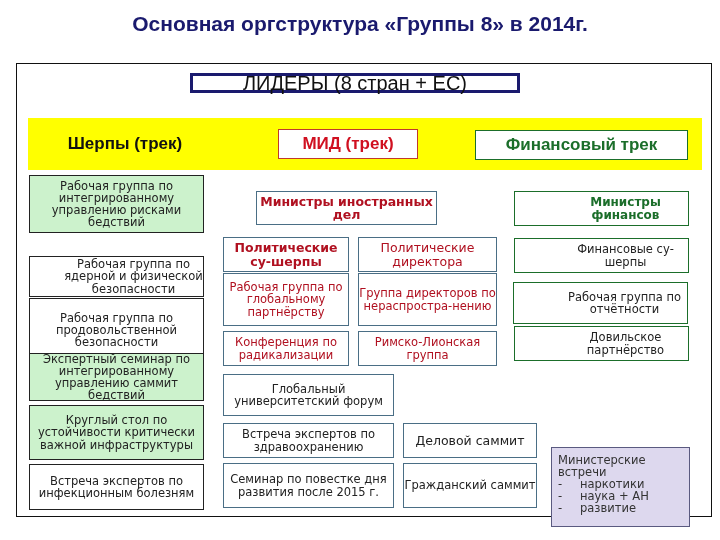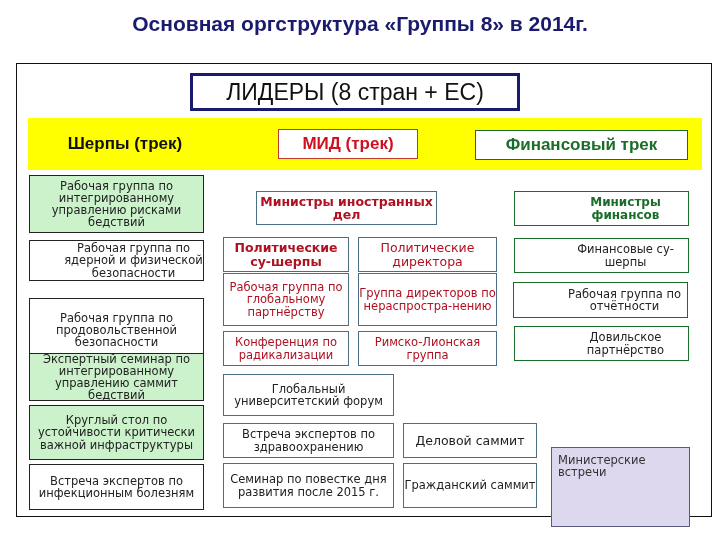--- a/index.html
+++ b/index.html
@@ -3,22 +3,22 @@
 <meta charset="utf-8">
 <style>
   html, body { margin:0; padding:0; }
   body { width:720px; height:540px; background:#ffffff; position:relative; overflow:hidden;
          font-family:"DejaVu Sans", sans-serif; }
   .title { position:absolute; left:0; top:12px; width:720px; text-align:center;
            font-family:"Liberation Sans", sans-serif; font-weight:bold; font-size:21px; color:#1a1a6e; }
   .frame { position:absolute; left:16px; top:63px; width:694px; height:452px; border:1px solid #111; background:#fff; }
   .box { position:absolute; box-sizing:border-box; display:flex; align-items:center; justify-content:center;
          text-align:center; line-height:1.05; font-size:11.5px; color:#222; }
-  .leaders { left:190px; top:73px; width:330px; height:38px; border:3px solid #1a1a6e;
-             font-family:"Liberation Sans", sans-serif; font-size:23px; color:#111; }
+  .leaders { left:190px; top:73px; width:330px; height:20px; border:3px solid #1a1a6e;
+             font-family:"Liberation Sans", sans-serif; font-size:20px; color:#111; }
   .band { position:absolute; left:28px; top:118px; width:674px; height:52px; background:#ffff00; }
   .track { font-family:"Liberation Sans", sans-serif; font-weight:bold; font-size:17px; }
   .t-sherpa { left:40px; top:128px; width:170px; height:32px; color:#111; }
   .t-mid { left:278px; top:129px; width:140px; height:30px; border:1px solid #c0392b; background:#fff; color:#d01020; }
   .t-fin { left:475px; top:130px; width:213px; height:30px; border:1px solid #1b6e2a; background:#fff; color:#1b6e2a; }
   .sh { border:1px solid #222; background:#fff; left:29px; width:175px; }
   .sh.g { background:#ccf2cc; }
   .mid { border:1px solid #4a6e85; background:#fff; color:#b01020; }
   .fin { border:1px solid #1b6e2a; background:#fff; color:#222;padding-left:48px; }
   .b { font-weight:bold; }
@@ -35,42 +35,47 @@
 <div class="frame"></div>
 
 <div class="box leaders">ЛИДЕРЫ (8 стран + ЕС)</div>
 
 <div class="band"></div>
 <div class="box track t-sherpa">Шерпы (трек)</div>
 <div class="box track t-mid">МИД (трек)</div>
 <div class="box track t-fin">Финансовый трек</div>
 
 <div class="box sh g" style="top:175px;height:58px;">Рабочая группа по интегрированному управлению рисками бедствий</div>
-<div class="box sh" style="top:240px;height:41px;padding-left:34px;">Рабочая группа по ядерной и физической безопасности</div>
+<div class="box sh" style="top:256px;height:41px;padding-left:34px;">Рабочая группа по ядерной и физической безопасности</div>
 <div class="box sh" style="top:298px;height:64px;">Рабочая группа по продовольственной безопасности</div>
 <div class="box sh g" style="top:353px;height:48px;">Экспертный семинар по интегрированному управлению саммит бедствий</div>
 <div class="box sh g" style="top:405px;height:55px;">Круглый стол по устойчивости критически важной инфраструктуры</div>
 <div class="box sh" style="top:464px;height:46px;">Встреча экспертов по инфекционным болезням</div>
 
 <div class="box mid b" style="left:256px;top:191px;width:181px;height:34px;font-size:12.5px;">Министры иностранных дел</div>
 <div class="box mid b" style="left:223px;top:237px;width:126px;height:35px;font-size:12.5px;">Политические су-шерпы</div>
 <div class="box mid" style="left:358px;top:237px;width:139px;height:35px;font-size:12.5px;">Политические директора</div>
 <div class="box mid" style="left:223px;top:273px;width:126px;height:53px;">Рабочая группа по глобальному партнёрству</div>
 <div class="box mid" style="left:358px;top:273px;width:139px;height:53px;">Группа директоров по нераспростра-нению</div>
 <div class="box mid" style="left:223px;top:331px;width:126px;height:35px;">Конференция по радикализации</div>
 <div class="box mid" style="left:358px;top:331px;width:139px;height:35px;">Римско-Лионская группа</div>
 
 <div class="box fin b" style="left:514px;top:191px;width:175px;height:35px;color:#1b6e2a;font-size:12px;">Министры финансов</div>
 <div class="box fin" style="left:514px;top:238px;width:175px;height:35px;">Финансовые су-шерпы</div>
-<div class="box fin" style="left:513px;top:282px;width:175px;height:36px;">Рабочая группа по отчётности</div>
+<div class="box fin" style="left:513px;top:282px;width:175px;height:42px;">Рабочая группа по отчётности</div>
 <div class="box fin" style="left:514px;top:326px;width:175px;height:35px;">Довильское партнёрство</div>
 
 <div class="box ext" style="left:223px;top:374px;width:171px;height:42px;">Глобальный университетский форум</div>
 <div class="box ext" style="left:223px;top:423px;width:171px;height:35px;">Встреча экспертов по здравоохранению</div>
 <div class="box ext" style="left:223px;top:463px;width:171px;height:45px;">Семинар по повестке дня развития после 2015 г.</div>
 <div class="box ext" style="left:403px;top:423px;width:134px;height:35px;font-size:12.5px;">Деловой саммит</div>
 <div class="box ext" style="left:403px;top:463px;width:134px;height:45px;">Гражданский саммит</div>
 
 <div class="box minmeet">
   <div>
     <div>Министерские встречи</div>
+    <ul>
+      <li><span class="dash">-</span><span>наркотики</span></li>
+      <li><span class="dash">-</span><span>наука + АН</span></li>
+      <li><span class="dash">-</span><span>развитие</span></li>
+    </ul>
   </div>
 </div>
 
 </body></html>

